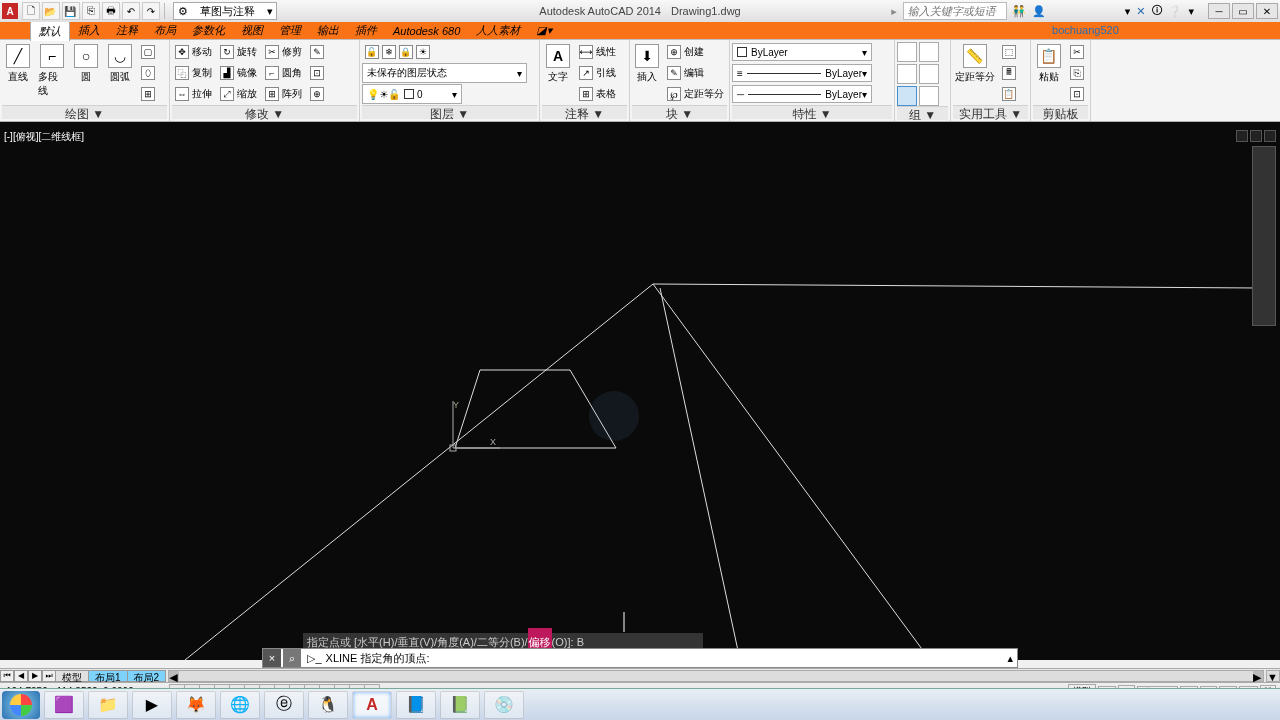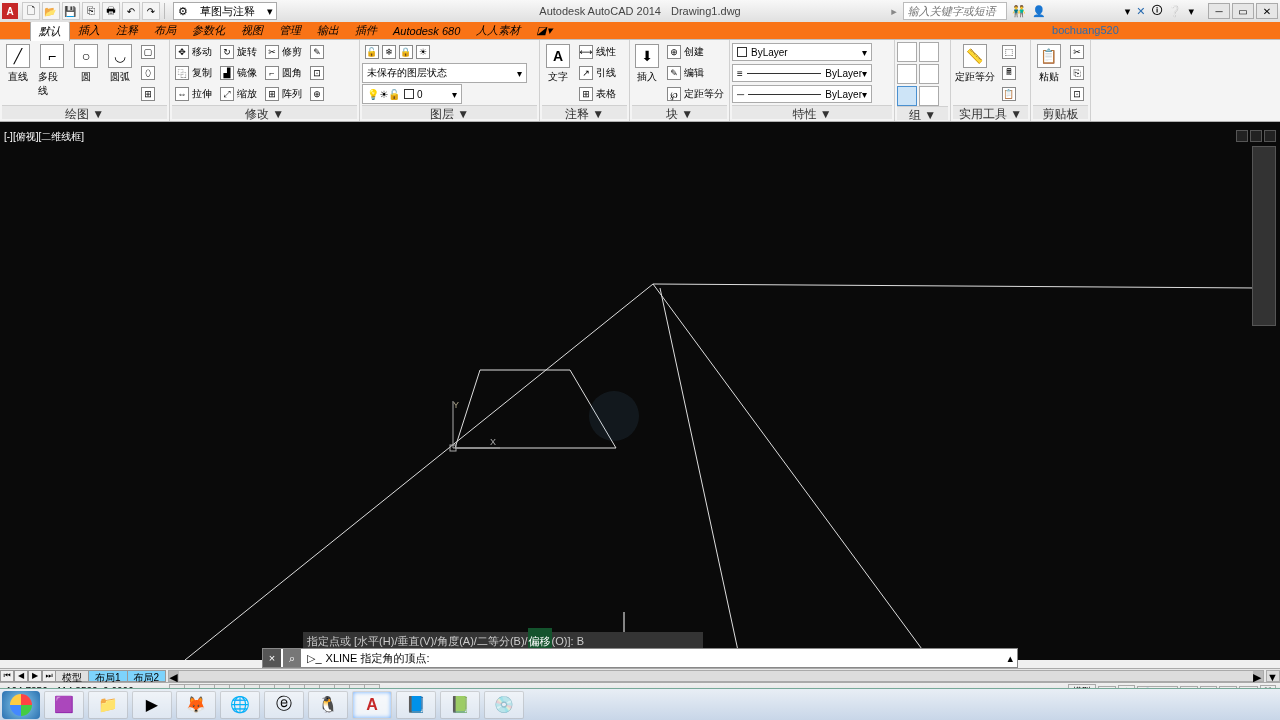--- a/index.html
+++ b/index.html
@@ -45,21 +45,21 @@
 
 
 .drawing { position: absolute; top: 122px; left: 0; right: 0; bottom: 60px; background: #0a0a0a; }
 .view-label { position: absolute; top: 8px; left: 4px; color: #fff; font-size: 10px; }
 .view-controls { position: absolute; top: 8px; right: 4px; display: flex; gap: 2px; }
 .vc { width: 12px; height: 12px; background: #222; border: 1px solid #555; }
 svg.canvas { width: 100%; height: 100%; }
 
 
 .cmd-history { position: absolute; bottom: 68px; left: 303px; width: 400px; background: rgba(60,60,60,0.85); color: #ccc; font-size: 11px; font-family: Consolas, monospace; padding: 2px 4px; line-height: 15px; }
-.cmd-history .yl { background: #14532d; color: #fff; padding: 8px 1px; font-family: Liberation Mono, monospace; }
+.cmd-history .yl { background: #be185d; color: #fff; padding: 8px 1px; }
 .cmdline { position: absolute; bottom: 52px; left: 262px; right: 262px; height: 20px; background: #fff; border: 1px solid #888; display: flex; align-items: center; font-size: 11px; font-family: Consolas, monospace; }
 .cmdline .cx { width: 18px; height: 18px; background: #555; color: #fff; display: flex; align-items: center; justify-content: center; margin-right: 2px; }
 
 .bottom-scroll { position: absolute; bottom: 38px; left: 0; right: 0; height: 14px; background: #e8e8e8; display: flex; align-items: center; border-top: 1px solid #aaa; }
 .tab-btns { display: flex; }
 .tab-nav { width: 14px; height: 12px; border: 1px solid #999; background: #f0f0f0; font-size: 8px; display: flex; align-items: center; justify-content: center; }
 .sheet-tab { padding: 0 6px; height: 12px; border: 1px solid #999; background: #7dd3fc; font-size: 10px; margin-left: -1px; }
 .sheet-tab.active { background: #e0e0e0; }
 .hscroll { flex: 1; height: 12px; background: #ddd; position: relative; margin: 0 2px; border: 1px solid #aaa; }
 

